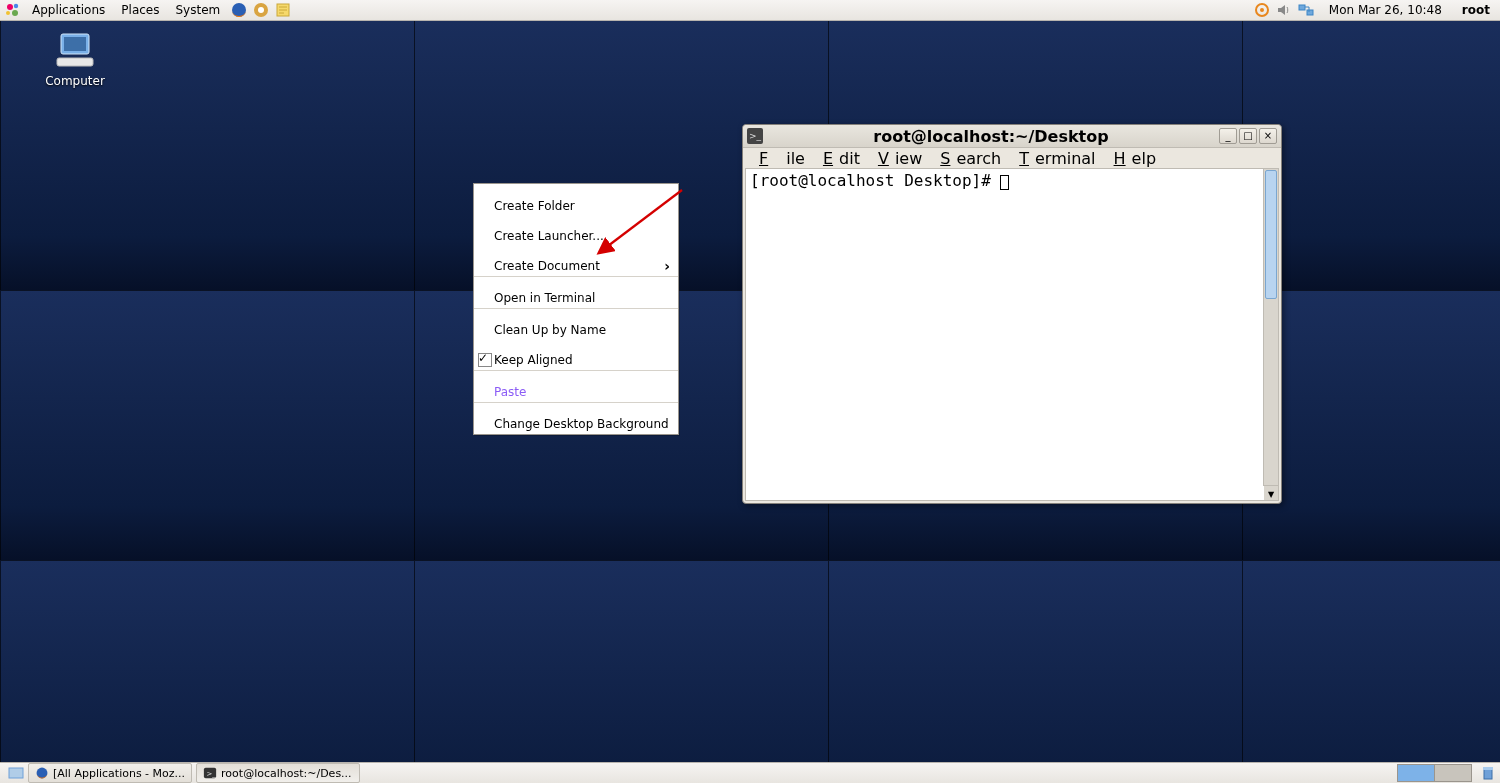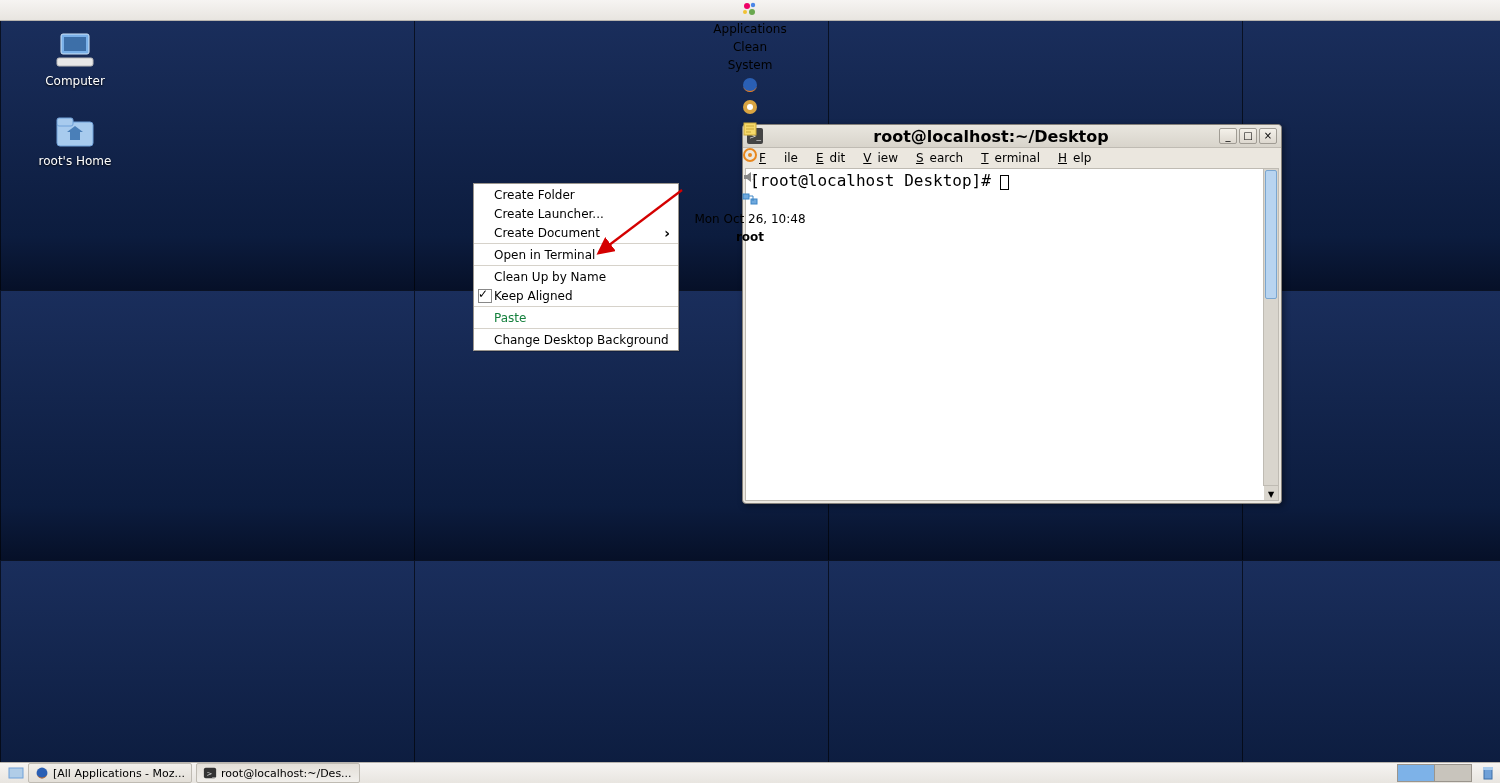--- a/index.html
+++ b/index.html
@@ -13,21 +13,21 @@
   .wallpaper::after{content:"";position:absolute;inset:0;
     background-image:
       linear-gradient(#000 0 1px, transparent 1px),
       linear-gradient(90deg,#000 0 1px, transparent 1px);
     background-size:414px 270px;
     opacity:.6;
   }
   
   .top-panel{position:absolute;top:0;left:0;right:0;height:20px;
     background:linear-gradient(#f6f4f2,#e8e5e0);border-bottom:1px solid #b8b4ae;
-    display:flex;align-items:center;padding:0 4px;gap:4px;z-index:100;flex-direction:column;}
+    display:flex;align-items:center;padding:0 4px;gap:4px;z-index:100;}
   .top-panel .menu-text{padding:0 6px;cursor:default;}
   .top-panel .spacer{flex:1;}
   .top-panel .tray-icon{width:18px;height:18px;display:flex;align-items:center;justify-content:center;}
   .top-panel .clock{padding:0 10px;}
   .top-panel .user{font-weight:bold;padding:0 6px;}
   .foot-icon{width:18px;height:18px;display:inline-block;vertical-align:middle;}
   
   .bottom-panel{position:absolute;bottom:0;left:0;right:0;height:20px;
     background:linear-gradient(#f6f4f2,#e8e5e0);border-top:1px solid #b8b4ae;
     display:flex;align-items:center;padding:0 4px;gap:4px;z-index:100;}
@@ -41,43 +41,43 @@
   .ws-cell.cur{background:#7db2e8;}
   .tray-mini{width:16px;height:16px;display:flex;align-items:center;justify-content:center;margin-left:4px;}
   
   .desktop-icons{position:absolute;top:30px;left:30px;display:flex;flex-direction:column;gap:22px;z-index:5;}
   .dicon{width:90px;text-align:center;color:#ffffff;text-shadow:0 1px 2px #000;}
   .dicon .ic{width:48px;height:40px;margin:0 auto 4px;}
   
   .ctx{position:absolute;left:473px;top:183px;width:204px;background:#fff;
     border:1px solid #9a958d;box-shadow:1px 1px 0 rgba(0,0,0,.2);z-index:60;
     padding:1px 0;font-size:12px;}
-  .ctx .row{display:flex;align-items:center;height:19px;padding:0 6px 0 20px;position:relative;}
+  .ctx .row{display:flex;align-items:center;height:19px;padding:0 6px 0 20px;position:relative;margin-top:11px;}
   .ctx .row.sub::after{content:"›";position:absolute;right:8px;font-size:14px;font-weight:bold;}
-  .ctx .row.disabled{color:#15803d;}
+  .ctx .row.disabled{color:#8b5cf6;}
   .ctx hr{border:none;border-top:1px solid #d6d2ca;margin:1px 0;}
   .ctx .chk{position:absolute;left:4px;top:3px;width:12px;height:12px;border:1px solid #888;background:#fff;}
   .ctx .chk::after{content:"✓";position:absolute;left:-1px;top:-3px;font-size:12px;}
   
   .arrow{position:absolute;left:592px;top:186px;z-index:65;pointer-events:none;}
   
   .win{position:absolute;left:742px;top:124px;width:538px;height:378px;
     background:#ebe7df;border:1px solid #84807a;border-radius:4px;
     box-shadow:2px 2px 6px rgba(0,0,0,.4);z-index:50;display:flex;flex-direction:column;}
   .titlebar{height:22px;display:flex;align-items:center;
     background:linear-gradient(#e9e6df,#d8d4cb);border-radius:4px 4px 0 0;
     border-bottom:1px solid #bfbbb3;position:relative;}
   .titlebar .ticon{width:16px;height:16px;margin:0 4px;background:#444;border-radius:2px;display:flex;align-items:center;justify-content:center;color:#ddd;font-size:9px;}
   .titlebar .ttitle{flex:1;text-align:center;font-weight:bold;font-size:16px;white-space:nowrap;overflow:hidden;}
   .titlebar .wbtns{display:flex;gap:2px;margin:0 4px;}
   .titlebar .wbtn{width:16px;height:14px;border:1px solid #a09c94;
     background:linear-gradient(#f4f1ea,#ddd8cf);border-radius:2px;
     display:flex;align-items:center;justify-content:center;font-size:10px;line-height:1;}
   .menubar{height:20px;display:flex;align-items:center;gap:0;padding:0 4px;
-    background:#ebe7df;font-size:12px;}
+    background:#ebe7df;font-size:16px;}
   .menubar span{padding:0 6px;}
   .u{text-decoration:underline;}
   .term-body{flex:1;margin:0 2px 2px 2px;background:#fff;border:1px solid #bfbbb3;
     font-family:"DejaVu Sans Mono","Liberation Mono",monospace;font-size:16px;
     padding:2px 4px;position:relative;white-space:pre;}
   .vscroll{position:absolute;right:0;top:0;bottom:14px;width:14px;
     background:#d9d5cd;border-left:1px solid #bfbbb3;}
   .vscroll .thumb{position:absolute;left:1px;right:1px;top:1px;height:40%;
     background:#b8d4f0;border:1px solid #7aa6d0;border-radius:2px;}
   .vscroll .down{position:absolute;left:0;right:0;bottom:-14px;height:14px;
@@ -94,21 +94,21 @@
 <div class="top-panel">
   <span class="foot-icon">
     <svg viewBox="0 0 18 18">
         <circle cx="6" cy="6" r="3" fill="#e06"></circle>
         <circle cx="12" cy="5" r="2.2" fill="#4a86e8"></circle>
         <circle cx="11" cy="12" r="3" fill="#6aa84f"></circle>
         <circle cx="4" cy="12" r="2" fill="#f1c232"></circle>
       </svg>
   </span>
   <span class="menu-text">Applications</span>
-  <span class="menu-text">Clean</span>
+  <span class="menu-text">Places</span>
   <span class="menu-text">System</span>
   <span class="tray-icon">
     <svg viewBox="0 0 18 18">
         <circle cx="9" cy="9" r="7" fill="#2a5fb4"></circle>
         <path d="M2 9a7 7 0 0 0 14 0c0 3-3 6-7 6S2 12 2 9z" fill="#ff7b00"></path>
       </svg>
   </span>
   <span class="tray-icon">
     <svg viewBox="0 0 18 18">
         <circle cx="9" cy="9" r="7" fill="#d9a441"></circle>
@@ -134,45 +134,35 @@
         <path d="M12 6c1 1 1 5 0 6" stroke="#888" fill="none"></path>
       </svg>
   </span>
   <span class="tray-icon">
     <svg viewBox="0 0 18 18">
         <rect x="2" y="4" width="6" height="5" fill="#6fa8dc" stroke="#3d85c6"></rect>
         <rect x="10" y="9" width="6" height="5" fill="#6fa8dc" stroke="#3d85c6"></rect>
         <path d="M8 6h4v5" stroke="#3d85c6" fill="none"></path>
       </svg>
   </span>
-  <span class="clock">Mon Oct 26, 10:48</span>
+  <span class="clock">Mon Mar 26, 10:48</span>
   <span class="user">root</span>
 </div>
 
 <div class="desktop-icons">
   <div class="dicon">
     <div class="ic">
       <svg viewBox="0 0 48 40">
           <rect x="10" y="4" width="28" height="20" rx="2" fill="#7ab0e8" stroke="#cfe4f7"></rect>
           <rect x="13" y="7" width="22" height="14" fill="#3d6fa8"></rect>
           <rect x="6" y="28" width="36" height="8" rx="2" fill="#e8e8e8" stroke="#bbb"></rect>
         </svg>
     </div>
     <div>Computer</div>
   </div>
-  <div class="dicon">
-    <div class="ic">
-      <svg viewBox="0 0 48 40">
-          <rect x="6" y="12" width="36" height="24" rx="3" fill="#a8cbee" stroke="#6fa0d8"></rect>
-          <rect x="6" y="8" width="16" height="8" rx="2" fill="#a8cbee" stroke="#6fa0d8"></rect>
-          <path d="M24 16l8 6h-3v8h-10v-8h-3z" fill="#4a7fb8"></path>
-        </svg>
-    </div>
-    <div>root's Home</div>
-  </div>
 </div>
 
 <div class="ctx">
   <div class="row">Create Folder</div>
   <div class="row">Create Launcher...</div>
   <div class="row sub">Create Document</div>
   <hr>
   <div class="row">Open in Terminal</div>
   <hr>
   <div class="row">Clean Up by Name</div>

